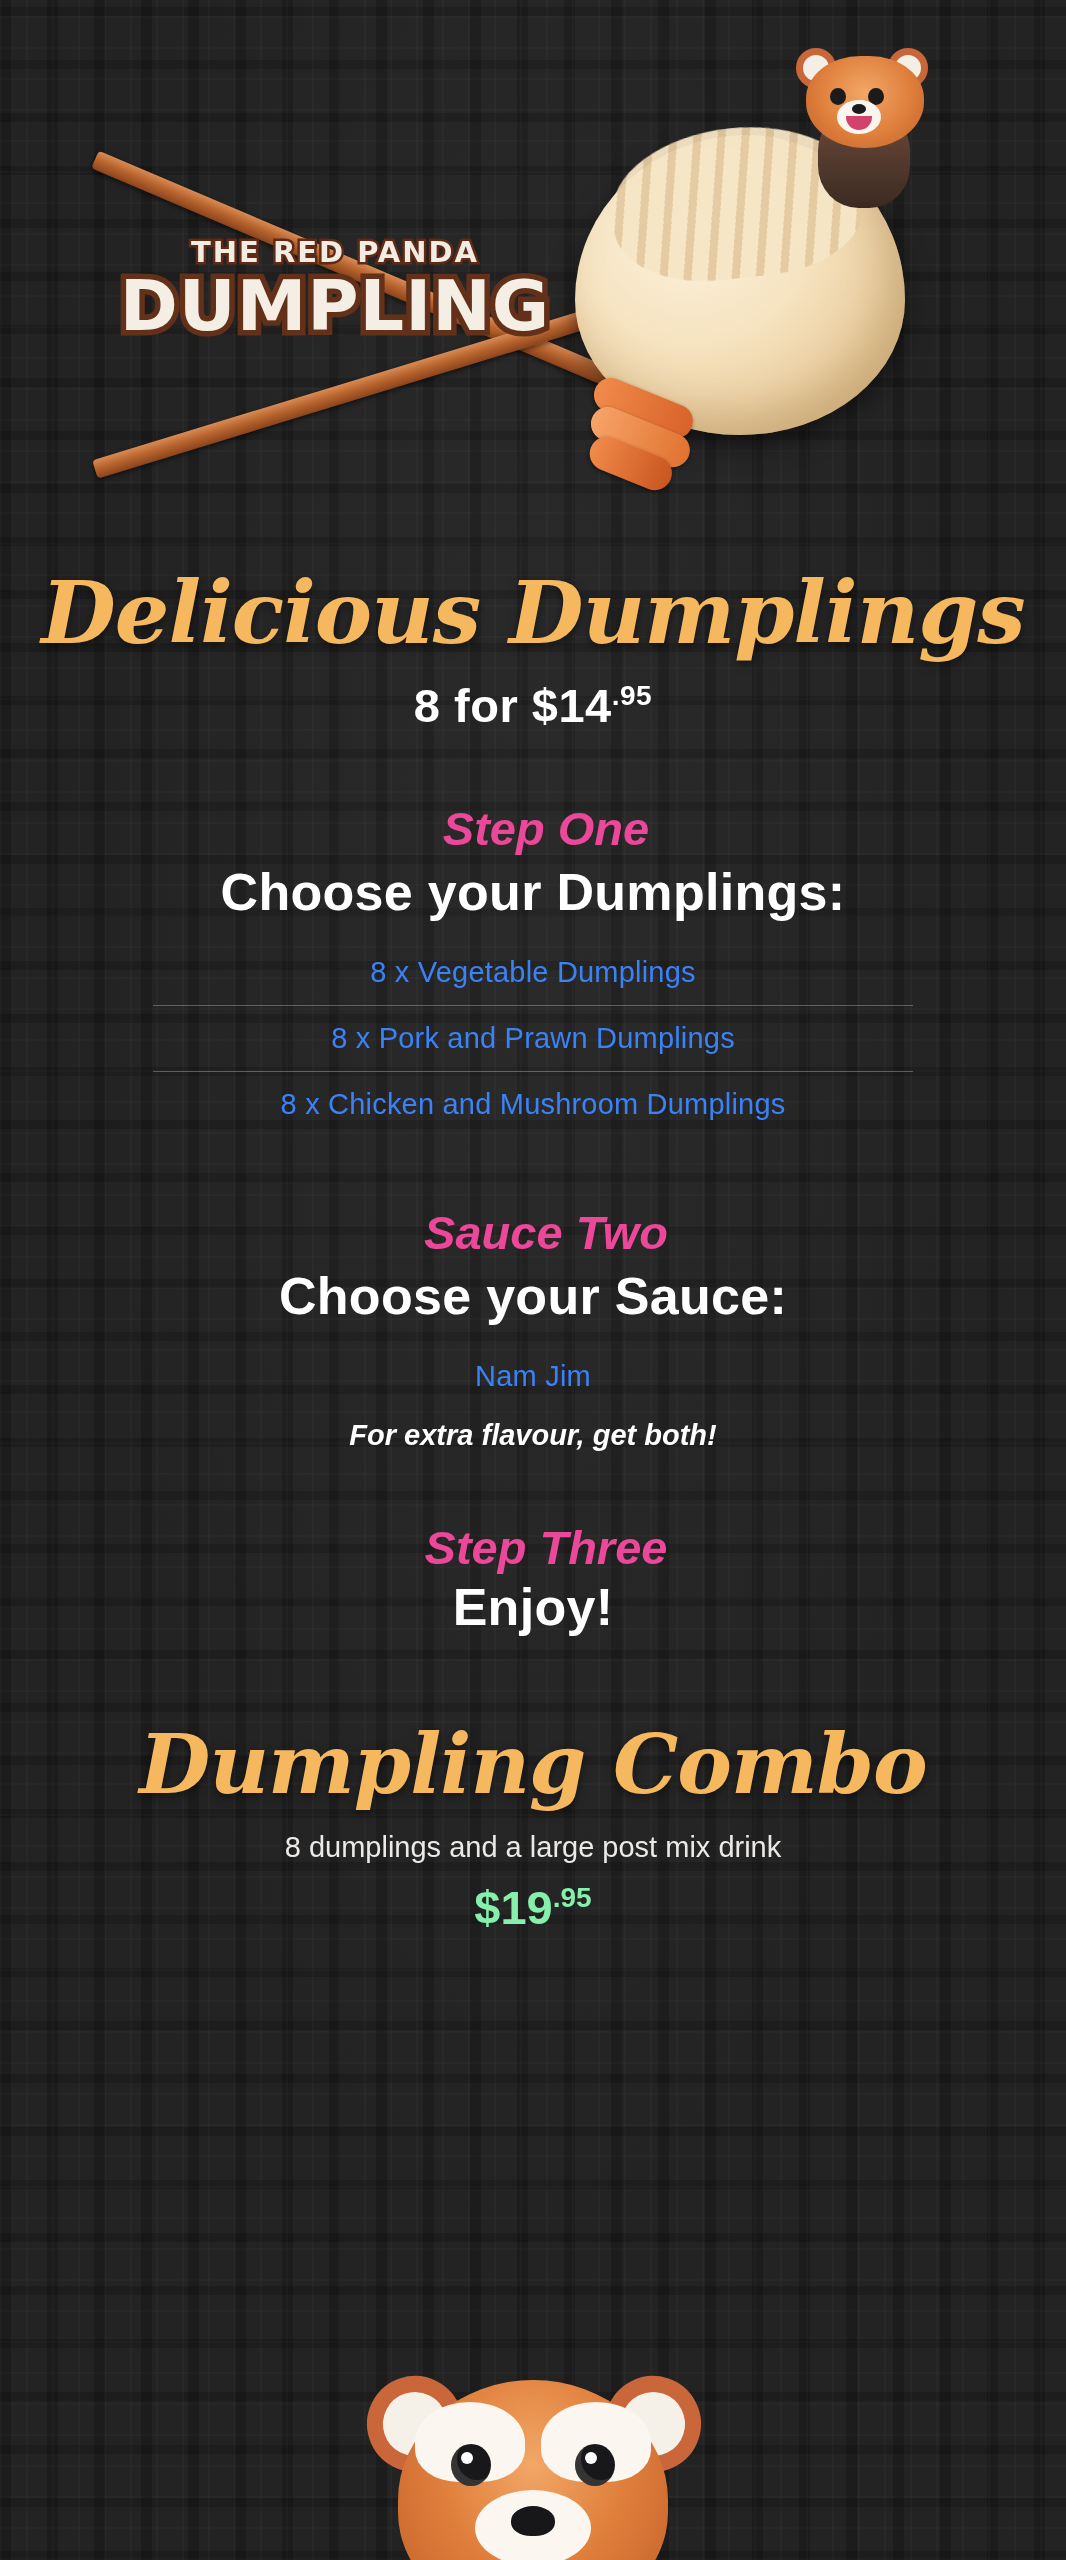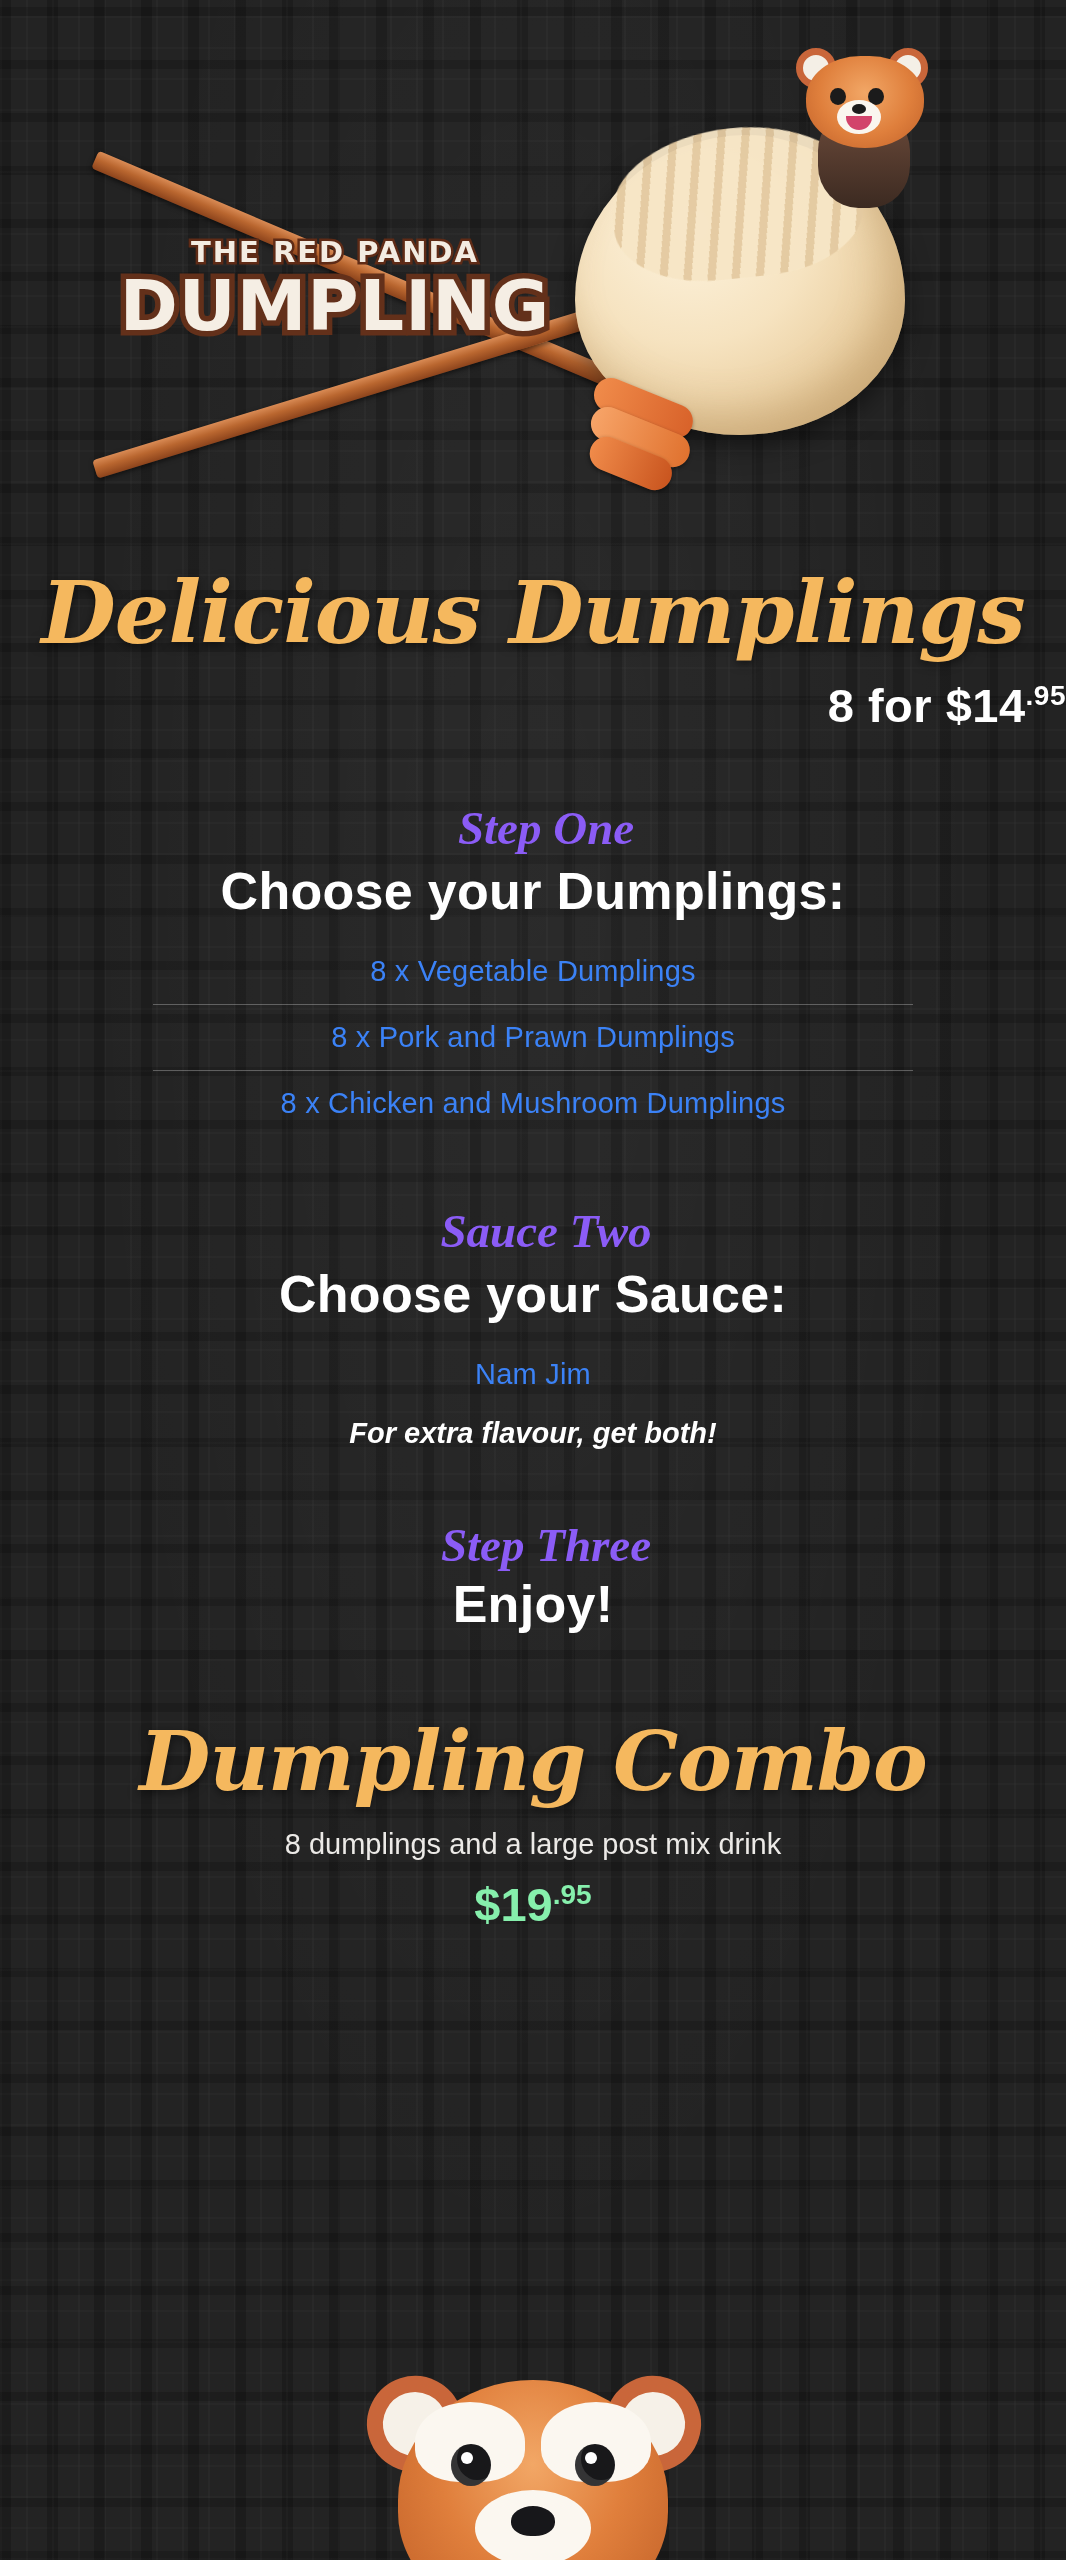--- a/index.html
+++ b/index.html
@@ -224,44 +224,44 @@
     font-style: italic;
     font-weight: 700;
     font-size: 86px;
     line-height: 1;
     color: #f5b85e;
     letter-spacing: -1px;
     margin-top: 10px;
     text-shadow: 0 3px 10px rgba(0,0,0,.5);
   }
   .price-line {
-    text-align: right;
+    text-align: center;
     color: #ffffff;
     font-weight: 700;
     font-size: 47px;
     margin-top: 22px;
     letter-spacing: 0.5px;
   }
   .price-line .cents {
     font-size: 28px;
     vertical-align: super;
     font-weight: 700;
   }
 
   
   .step {
     margin-top: 68px;
     text-align: center;
   }
   .step-label {
-    font-family: Liberation Serif, serif;
+    font-family: Liberation Sans, sans-serif;
     font-style: italic;
     font-weight: 700;
     font-size: 47px;
-    color: #8b5cf6;
+    color: #ec4899;
     letter-spacing: 0px;
     margin-left: 26px;
   }
   .step-title {
     color: #ffffff;
     font-weight: 700;
     font-size: 52px;
     margin-top: 6px;
     letter-spacing: 0.3px;
   }

